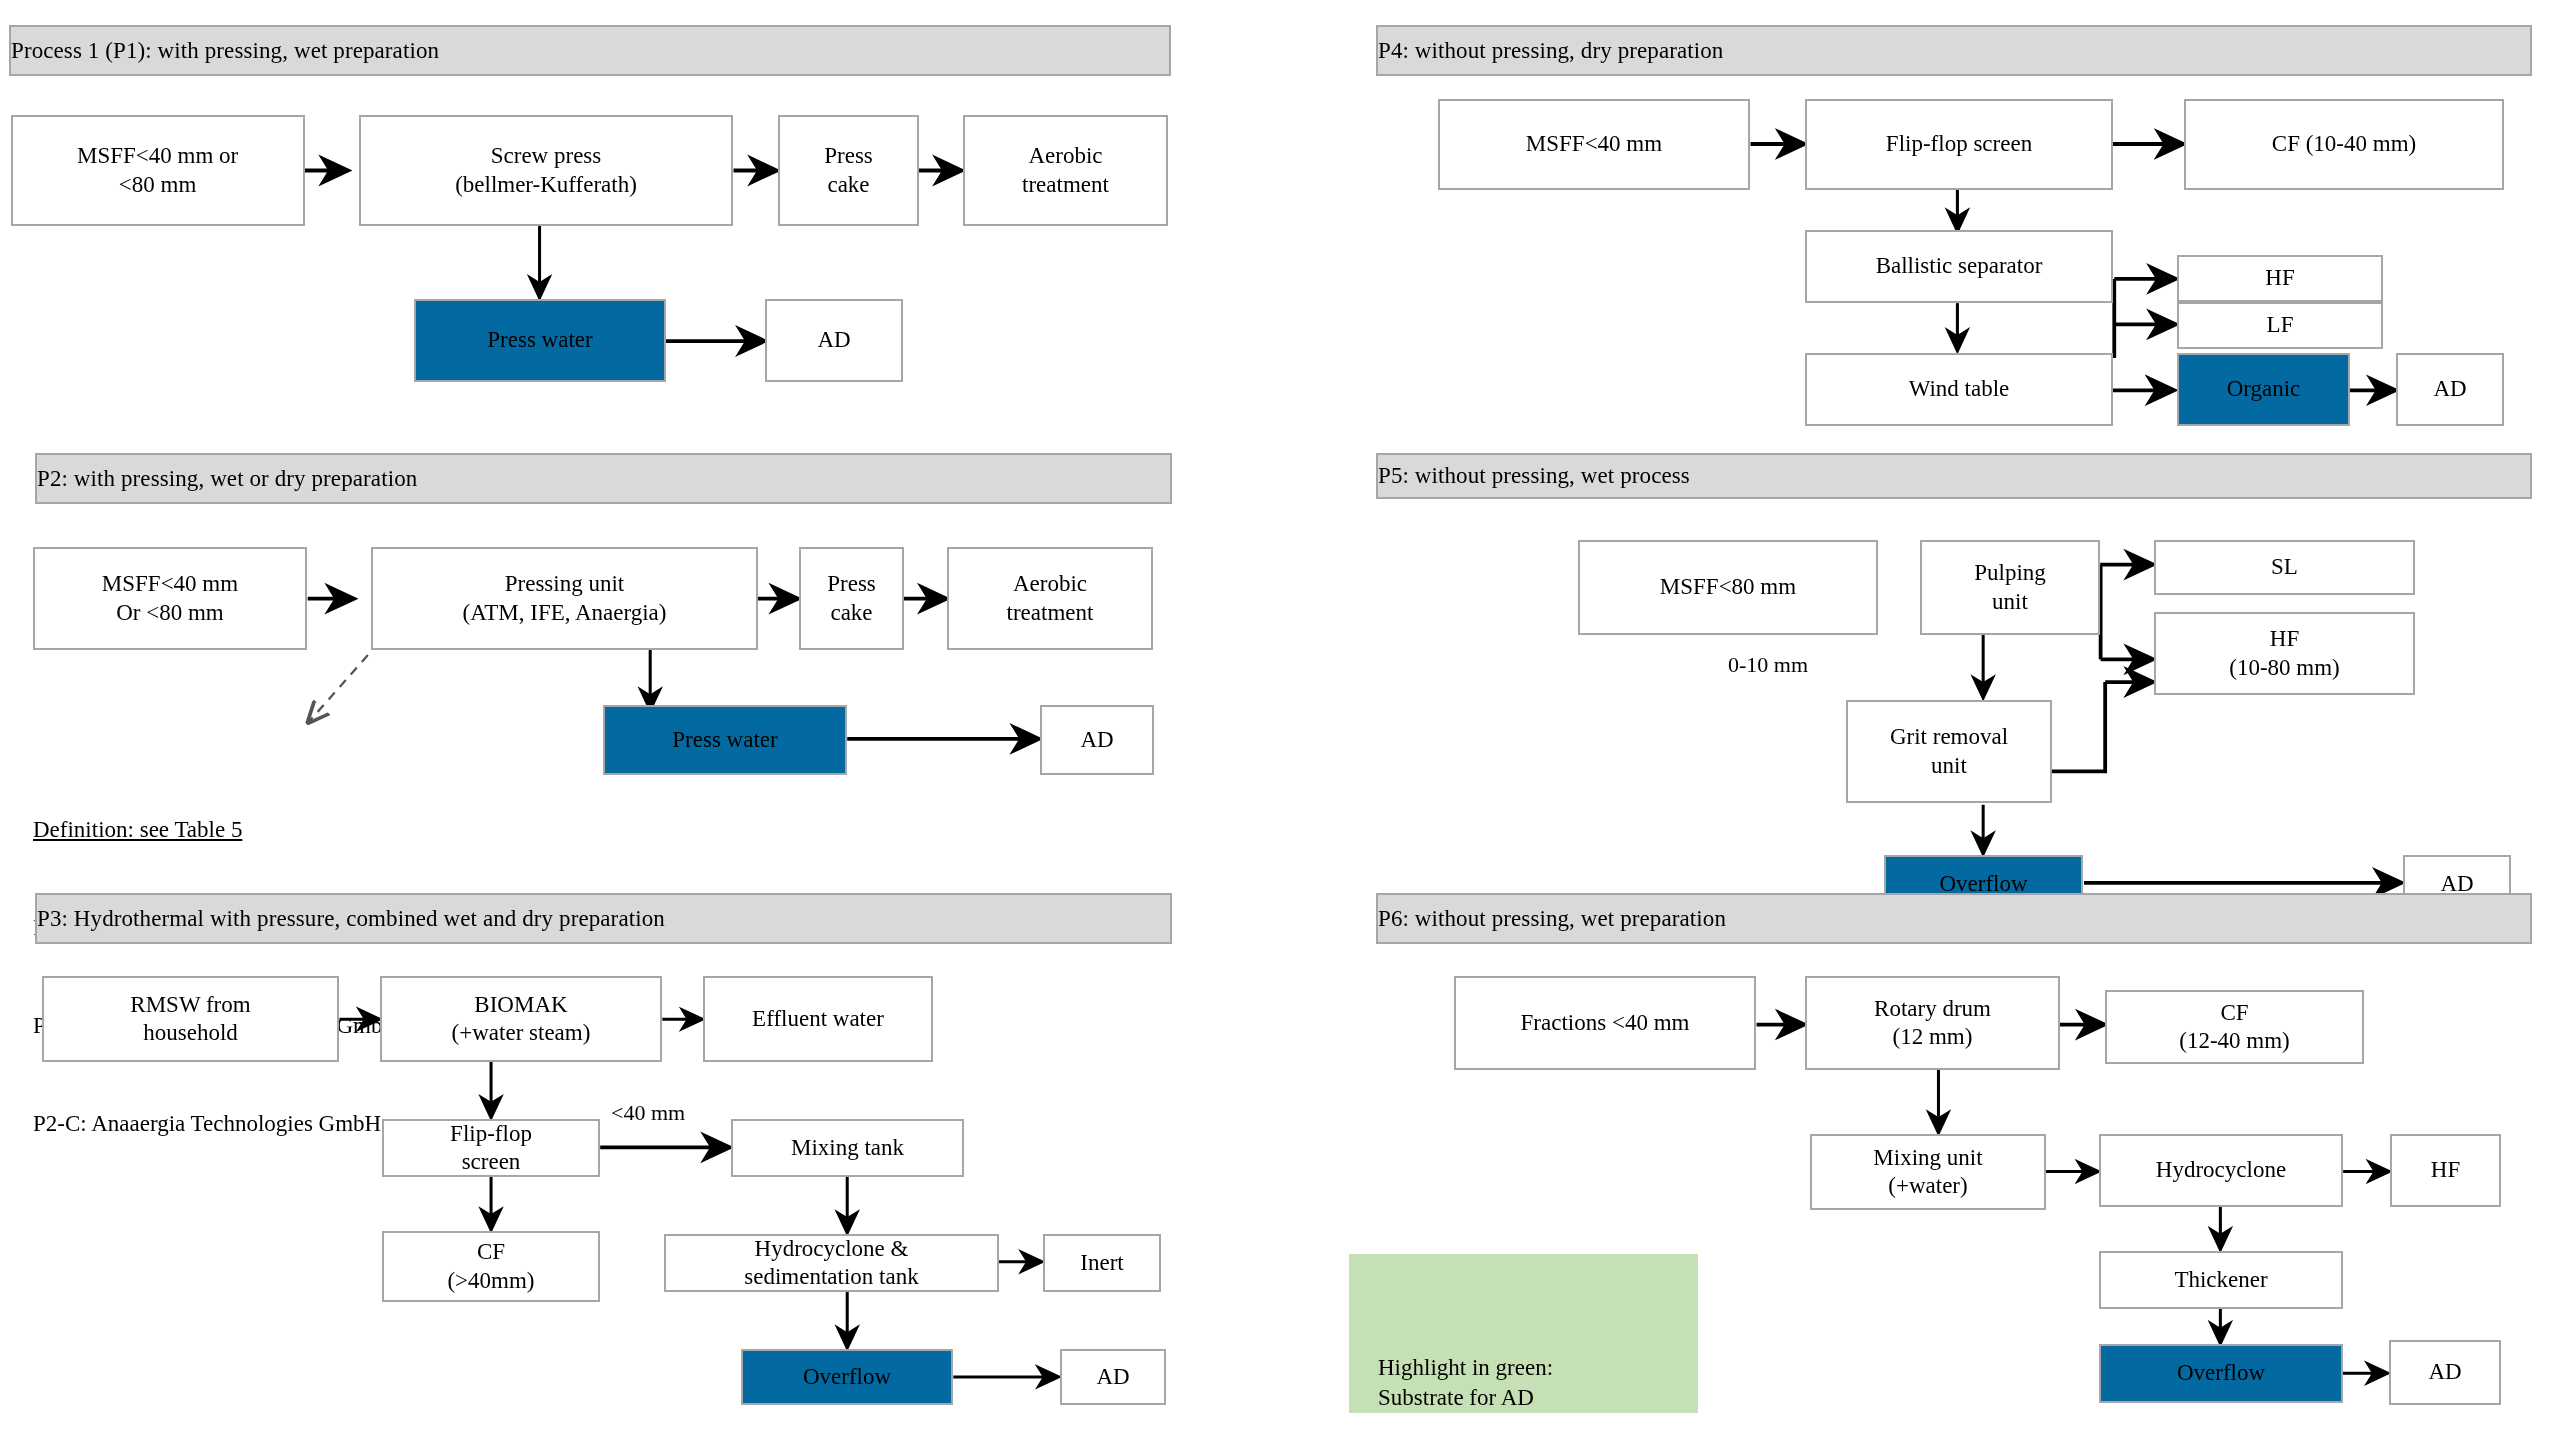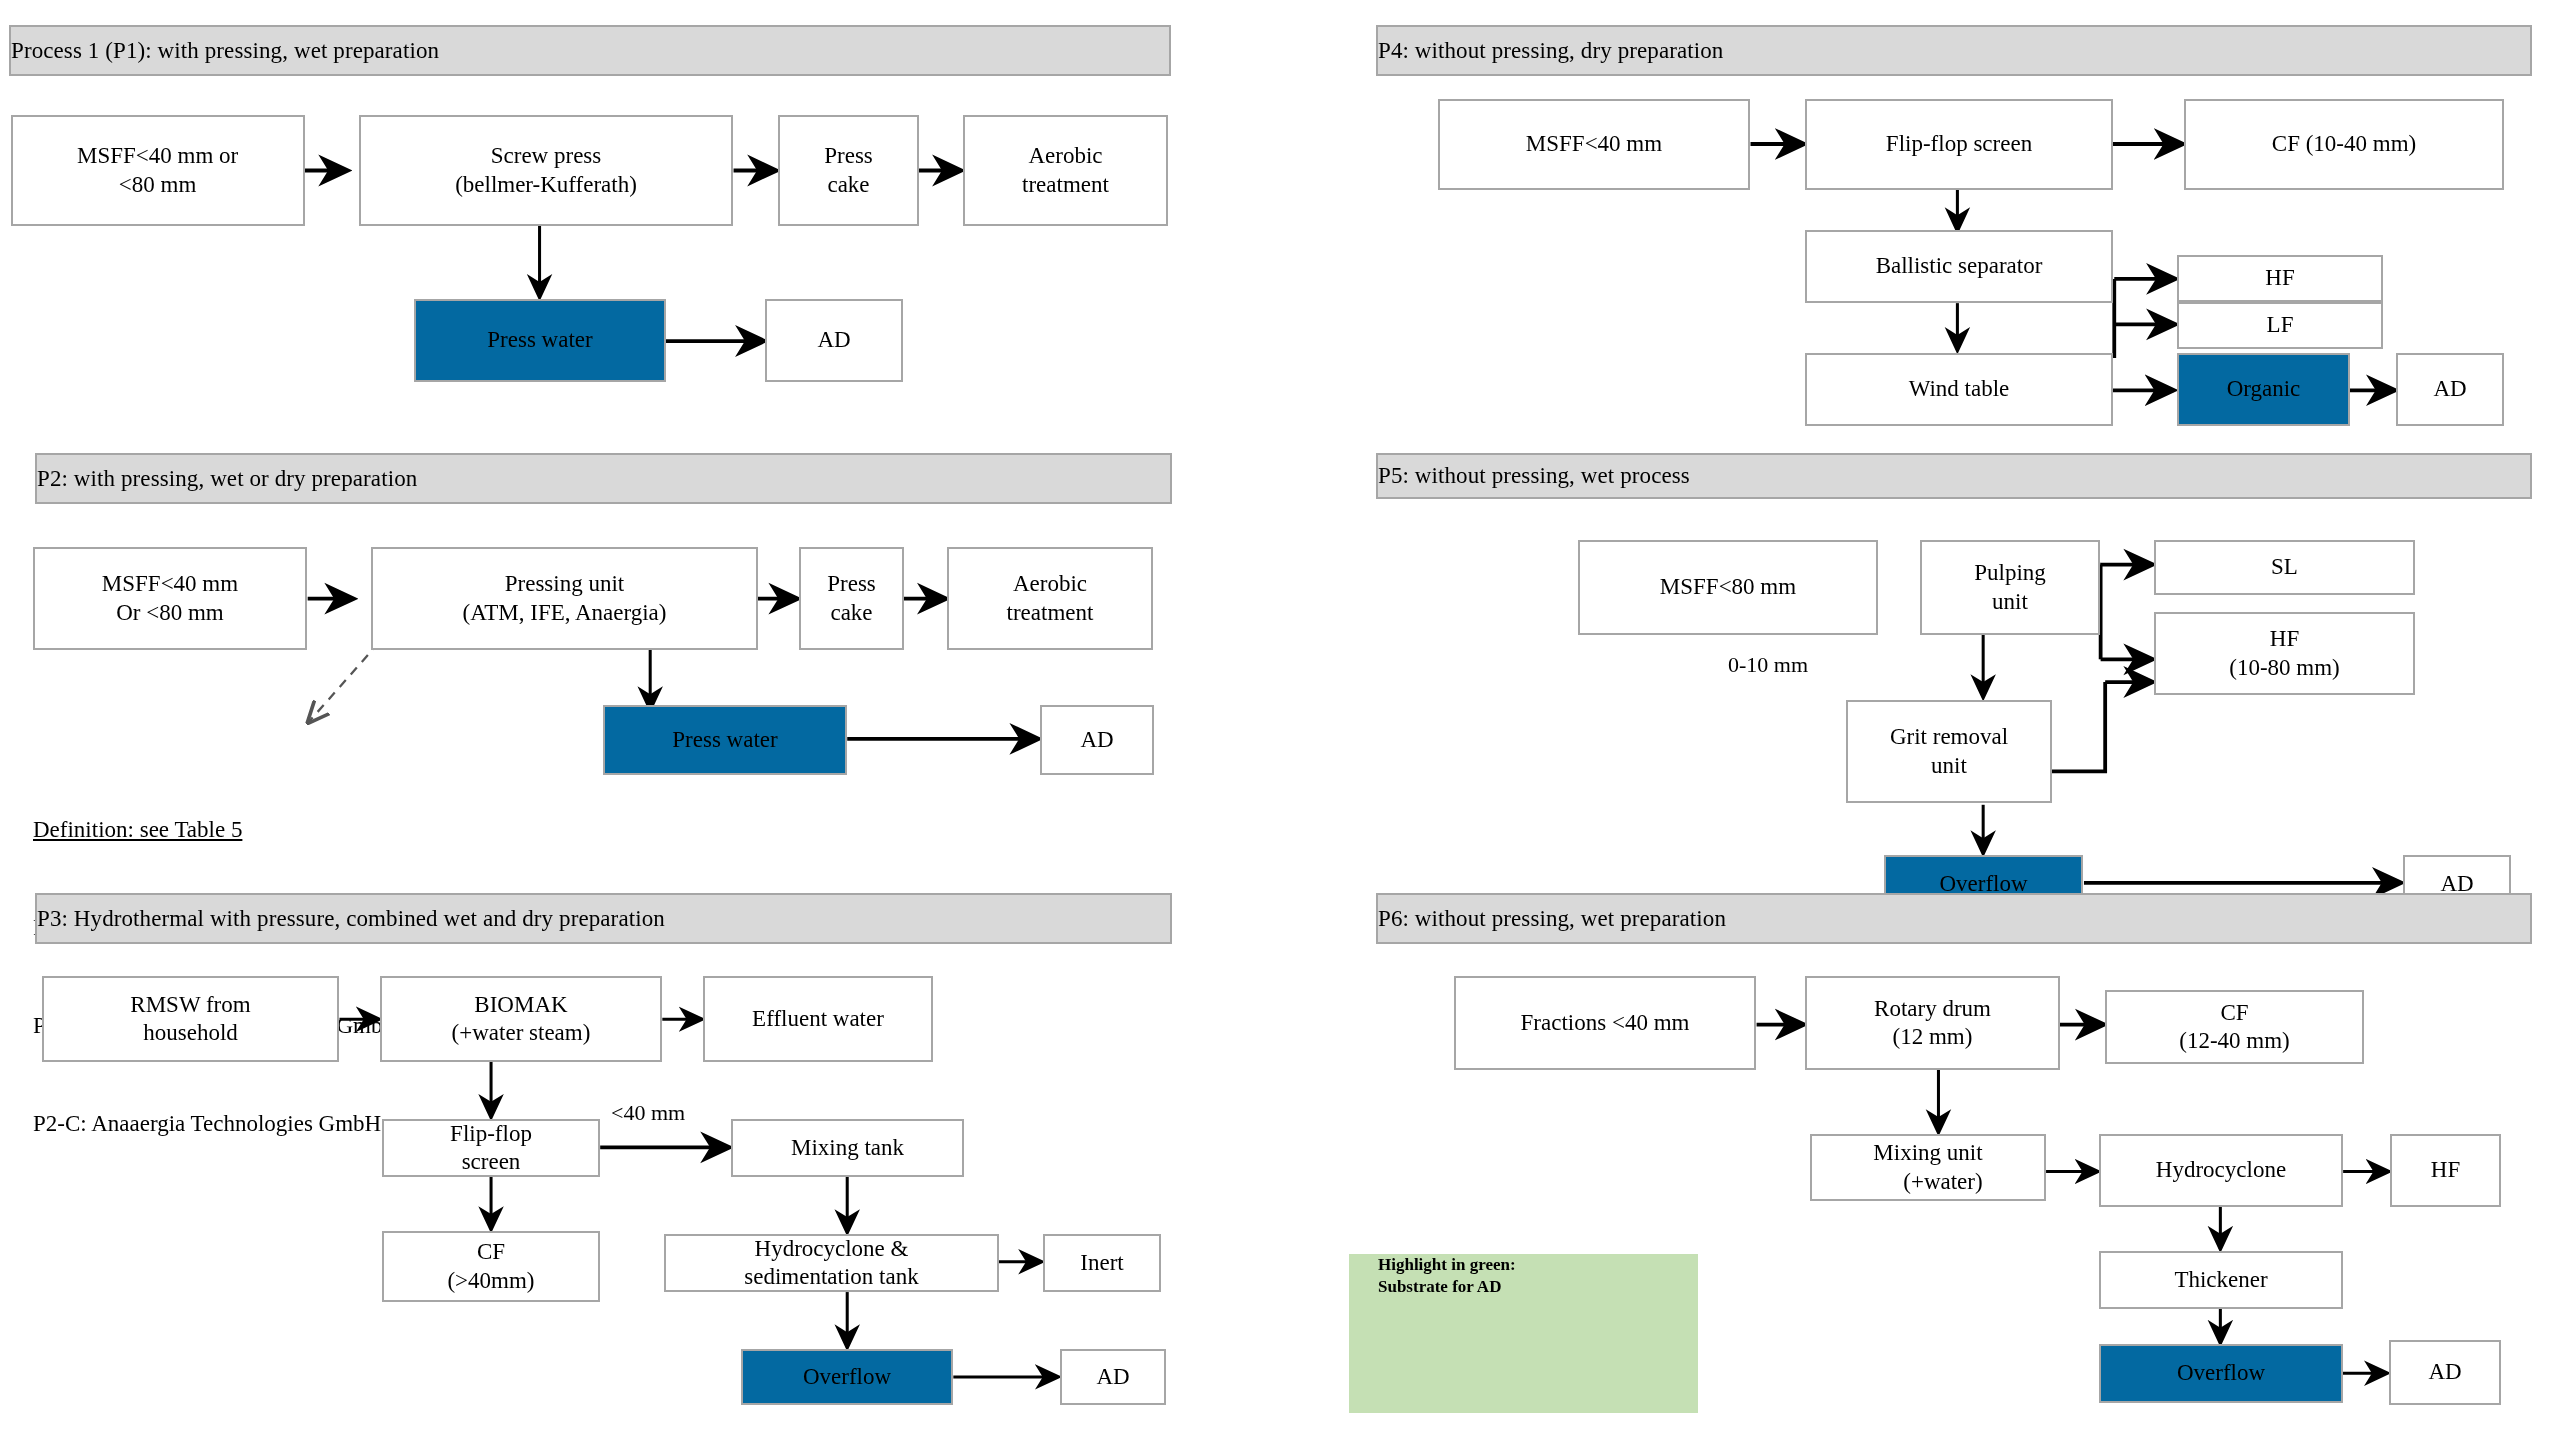--- a/index.html
+++ b/index.html
@@ -37,28 +37,27 @@
     line-height:1.22;
     padding:1.5px 4.5px;
   }
   .bx.green{background:#0369a1;}
   .legend{
     position:absolute;
     background:#c5e0b4;
     border:0;
     box-sizing:border-box;
     display:flex;
-    align-items:flex-start;
+    align-items:flex-end;
     justify-content:flex-start;
     text-align:left;
     color:#000;
-    font-size:17px;
+    font-size:23px;
     line-height:1.3;
     padding-left:29px;
-    font-weight:bold;
   }
   .lbl{
     position:absolute;
     font-size:22px;
     color:#000;
     white-space:nowrap;
   }
   .defs{
     position:absolute;
     font-size:23px;
@@ -414,21 +413,21 @@
     </span>
   </div>
 
   <div class="bx" style="left:2105px;top:990px;width:259px;height:74px;">
     <span>
       <span>CF</span><br>
       <span>(12-40 mm)</span>
     </span>
   </div>
 
-  <div class="bx" style="left:1810px;top:1134px;width:236px;height:67px;text-align:right;">
+  <div class="bx" style="left:1810px;top:1134px;width:236px;height:76px;">
     <span>
       <span>Mixing unit</span><br>
       <span>(+water)</span>
     </span>
   </div>
 
   <div class="bx" style="left:2099px;top:1134px;width:244px;height:73px;">
     <span>Hydrocyclone</span>
   </div>
 

